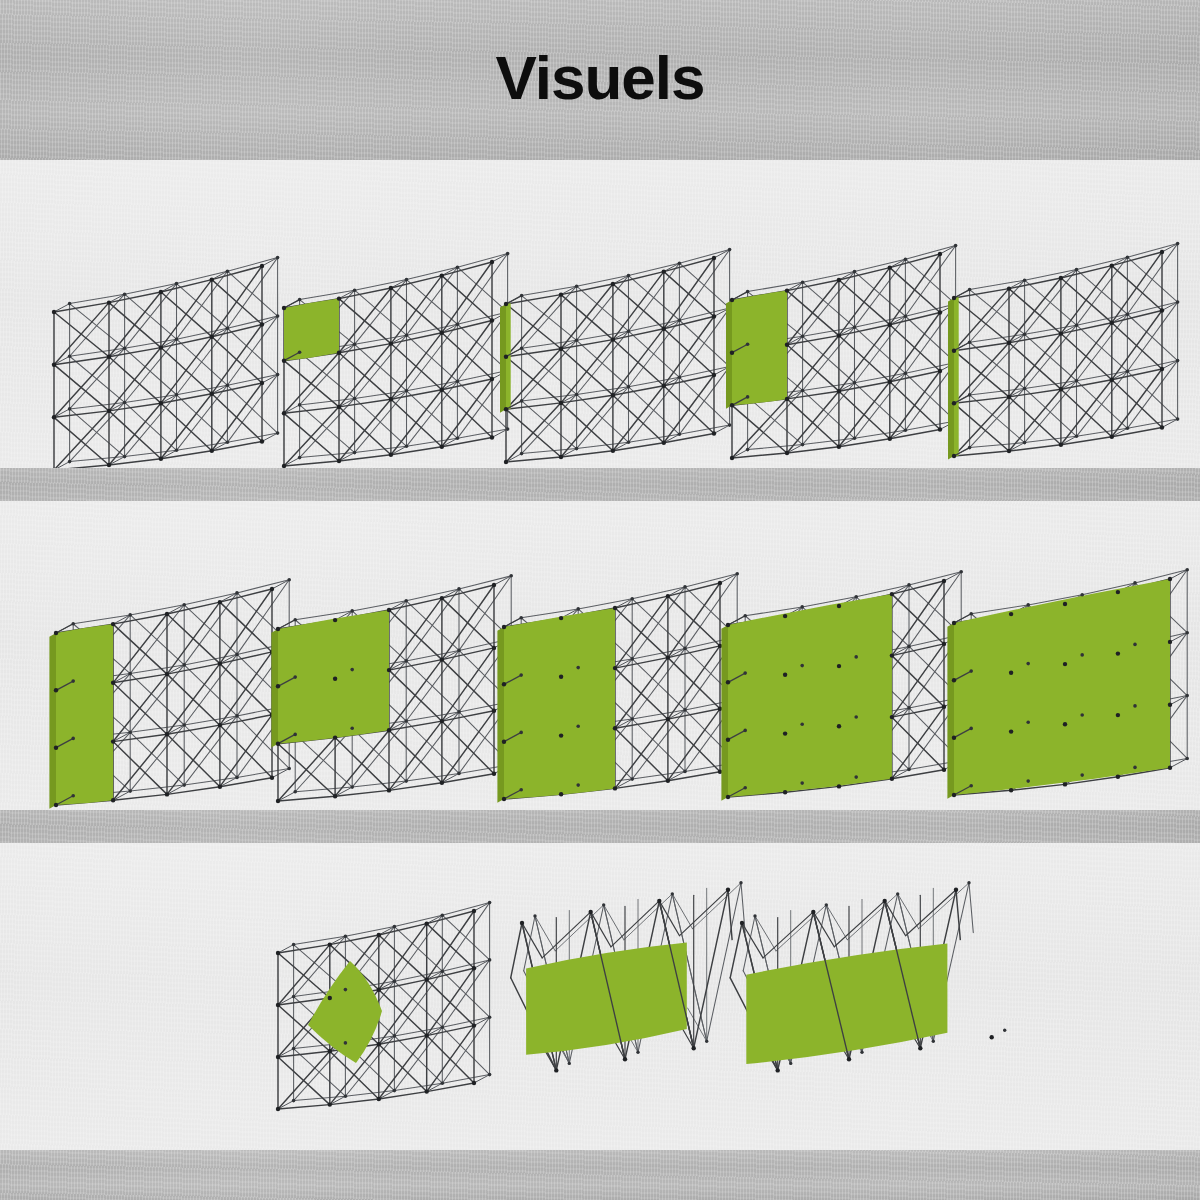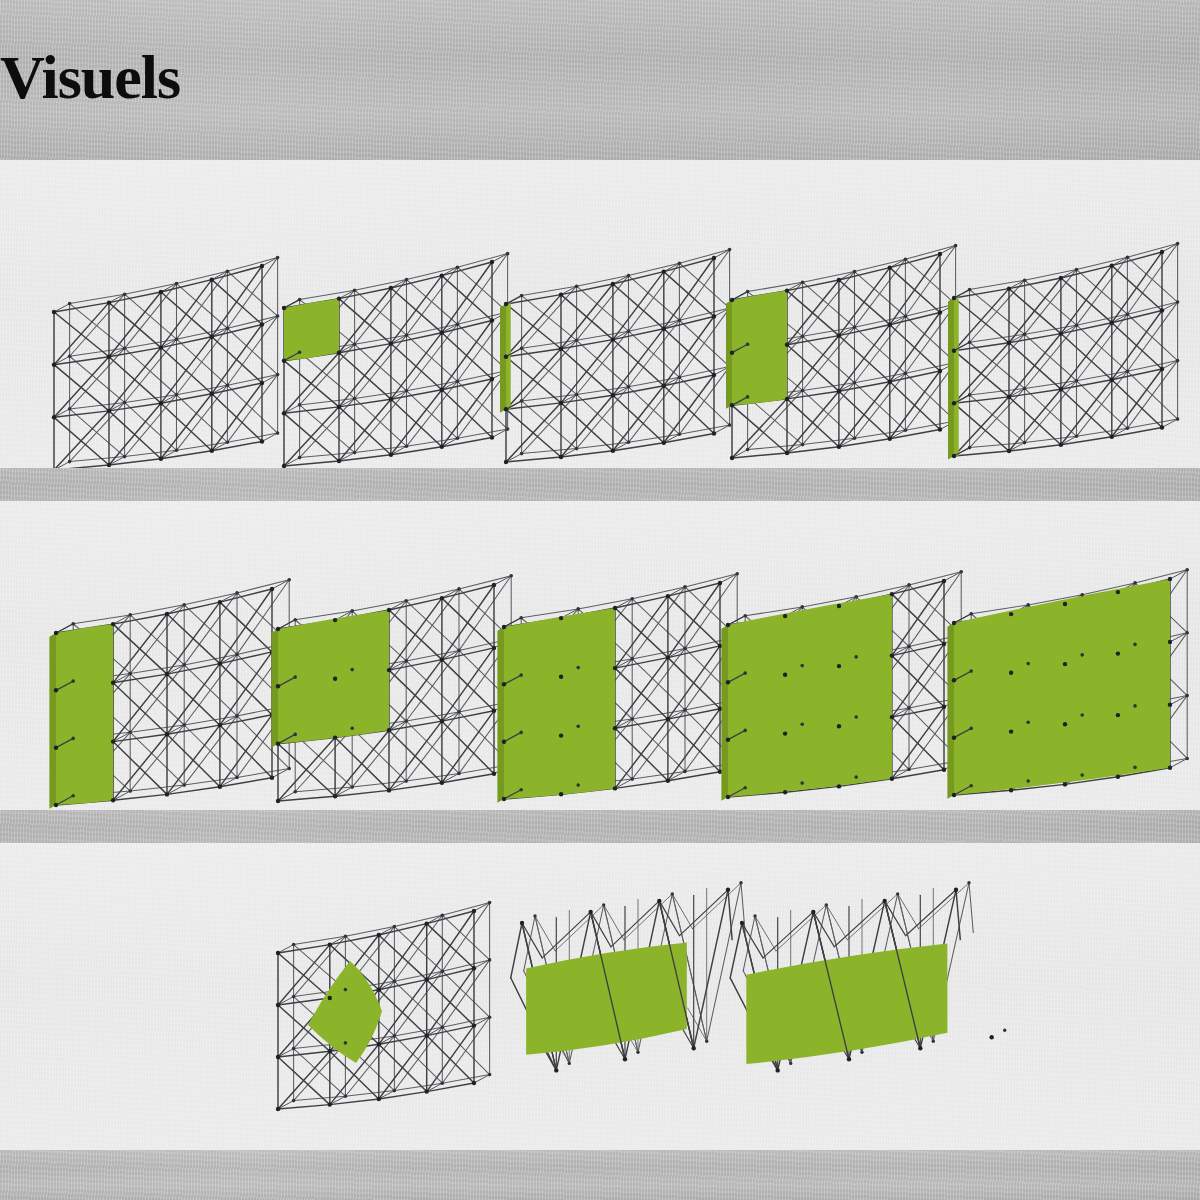--- a/index.html
+++ b/index.html
@@ -32,23 +32,24 @@
     background:
       linear-gradient(180deg,#eaeaea 0%,#e5e5e5 45%,#e9e9e9 100%);
   }
   .band-mid{
     background:linear-gradient(180deg,#b0b0b0 0%,#a8a8a8 50%,#adadad 100%);
   }
 
   .header{top:0;height:160px;}
   .page-title{
     position:absolute;left:0;right:0;top:42px;
+    text-align:center;
     font-size:62px;font-weight:bold;color:#0d0d0d;
     letter-spacing:-1px;
-    font-family:Liberation Serif, serif;
+    font-family:Liberation Sans, sans-serif;
   }
 
   .row1{top:160px;height:308px;}
   .div1{top:468px;height:33px;}
   .row1b{top:501px;height:309px;}
   .div2{top:810px;height:33px;}
   .row3{top:843px;height:307px;}
   .footer{top:1150px;height:50px;}
 
   .row-inner{position:absolute;inset:0;}

